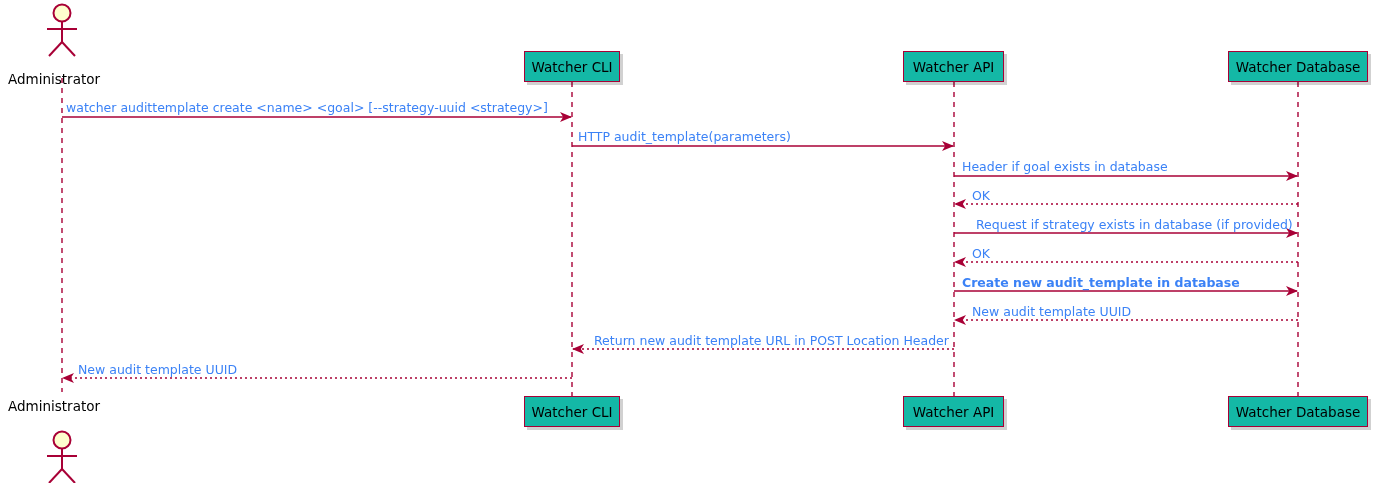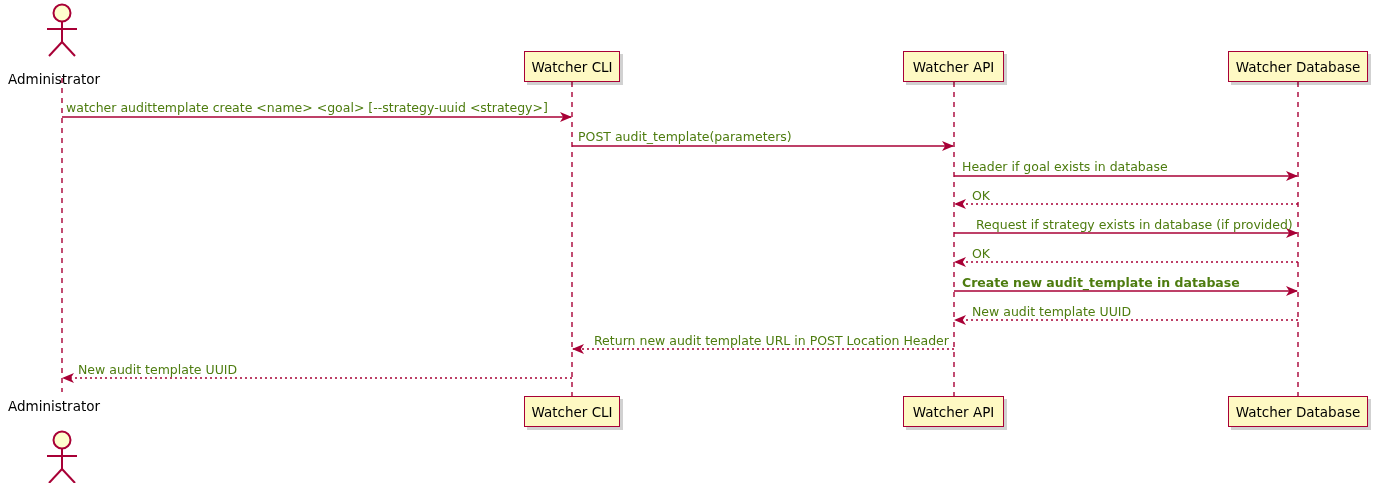--- a/index.html
+++ b/index.html
@@ -1,34 +1,34 @@
 <!DOCTYPE html>
 <html><head>
 <meta charset="utf-8">
 <style>
   html,body{margin:0;padding:0;background:#FFFFFF;}
   body{font-family:"DejaVu Sans","Liberation Sans",sans-serif;}
   #diagram{position:relative;width:1379px;height:483px;background:#FFFFFF;overflow:hidden;}
   #svg-layer{position:absolute;left:0;top:0;width:1379px;height:483px;}
   .pbox{
     position:absolute;
-    background:#fef9c3;
+    background:#14b8a6;
     border:1.5px solid #A80036;
     box-shadow:3px 3px 0 0 rgba(0,0,0,0.18);
     display:flex;align-items:center;justify-content:center;
     font-size:13.5px;color:#000000;
     white-space:nowrap;
     box-sizing:border-box;
     padding:0 9px;
   }
   .actor-label{
     position:absolute;font-size:13.5px;color:#000000;white-space:nowrap;
   }
   .msg{
-    position:absolute;font-size:12.5px;color:#4d7c0f;white-space:nowrap;
+    position:absolute;font-size:12.5px;color:#3b82f6;white-space:nowrap;
   }
 </style>
 </head>
 <body>
 
 <div id="diagram">
 
   <svg id="svg-layer" viewBox="0 0 1379 483" xmlns="http://www.w3.org/2000/svg">
     <defs>
       <marker id="arrowR" markerWidth="12" markerHeight="10" refX="11" refY="5" orient="auto" markerUnits="userSpaceOnUse">
@@ -96,21 +96,21 @@
 
   <div class="actor-label" style="left:8px;top:71px;">
     <span>Administrator</span>
   </div>
   <div class="actor-label" style="left:8px;top:398px;">
     <span>Administrator</span>
   </div>
 
   <div id="msg-layer">
       <div class="msg" style="left: 66px; top: 100px;">watcher audittemplate create &lt;name&gt; &lt;goal&gt; [--strategy-uuid &lt;strategy&gt;]</div>
-      <div class="msg" style="left: 578px; top: 129px;">POST audit_template(parameters)</div>
+      <div class="msg" style="left: 578px; top: 129px;">HTTP audit_template(parameters)</div>
       <div class="msg" style="left: 962px; top: 159px;">Header if goal exists in database</div>
       <div class="msg" style="left: 972px; top: 188px;">OK</div>
       <div class="msg" style="left: 962px; top: 217px; margin-left: 14px;">Request if strategy exists in database (if provided)</div>
       <div class="msg" style="left: 972px; top: 246px;">OK</div>
       <div class="msg" style="left: 962px; top: 275px; font-weight: bold;">Create new audit_template in database</div>
       <div class="msg" style="left: 972px; top: 304px;">New audit template UUID</div>
       <div class="msg" style="left: 594px; top: 333px;">Return new audit template URL in POST Location Header</div>
       <div class="msg" style="left: 78px; top: 362px;">New audit template UUID</div>
     </div>
 </div>

